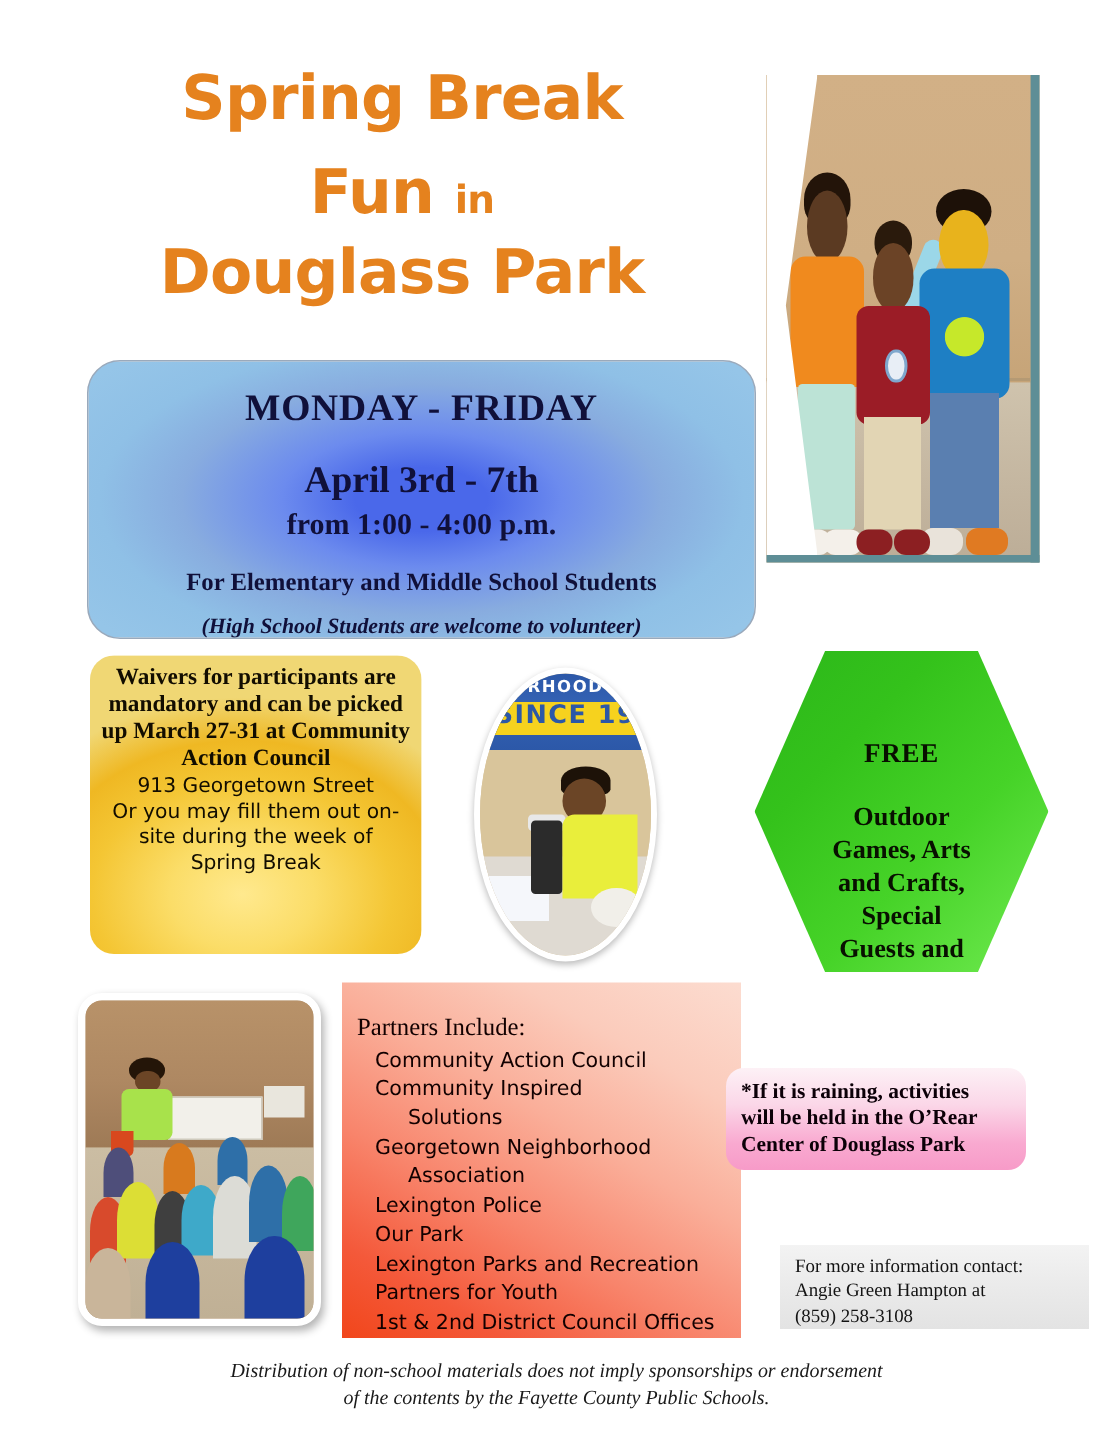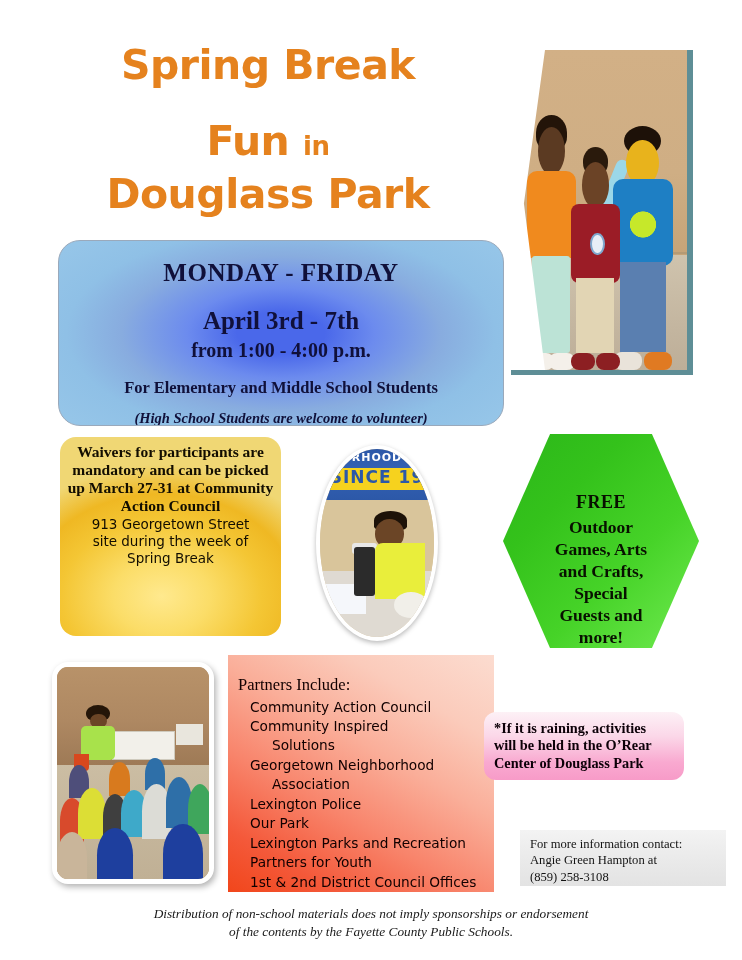--- a/index.html
+++ b/index.html
@@ -18,21 +18,21 @@
     text-align:center;
   }
   .title-line{
     font-family:"DejaVu Sans", sans-serif;
     font-weight:bold;
     color:#E5821E;
     letter-spacing:-0.5px;
     line-height:1.0;
   }
   .t1{font-size:41px;}
-  .t2{font-size:41px;margin-top:35px;}
+  .t2{font-size:41px;margin-top:22px;}
   .t3{font-size:41px;margin-top:12px;}
   .t2 .small{font-size:26px;}
 
   
   .blue-box{
     position:absolute;left:58px;top:240px;width:446px;height:186px;
     border-radius:22px;
     border:1px solid #9aa9bb;
     background:
       radial-gradient(ellipse 62% 72% at 50% 50%, #4A68EA 0%, #4A68EA 16%, #6C8BEE 34%, #88ACDF 58%, #8FC0E6 78%, #95C5E8 100%);
@@ -74,21 +74,21 @@
     position:absolute;left:503px;top:434px;width:196px;height:214px;
     background:linear-gradient(135deg,#2CB71A 0%,#34C21B 30%,#46D328 62%,#63E344 88%,#7DEA5C 100%);
     -webkit-clip-path:polygon(0% 50%, 24% 0%, 76% 0%, 100% 50%, 76% 100%, 24% 100%);
     clip-path:polygon(0% 50%, 24% 0%, 76% 0%, 100% 50%, 76% 100%, 24% 100%);
     text-align:center;
     color:#081000;
     box-sizing:border-box;
     padding-top:58px;
   }
   .gh-1{font-size:18px;font-weight:bold;letter-spacing:0.5px;}
-  .gh-2{font-size:17.5px;font-weight:bold;line-height:1.26;margin-top:3px;}
+  .gh-2{font-size:17.5px;font-weight:bold;line-height:1.26;margin-top:20px;}
 
   
   .partners-box{
     position:absolute;left:228px;top:655px;width:266px;height:237px;
     background:linear-gradient(30deg,#F1461B 0%,#F4593A 16%,#F8846B 36%,#FAAE99 58%,#FBCBBB 78%,#FCDCD0 100%);
     box-sizing:border-box;
     padding:22px 0 0 10px;
     color:#120000;
     overflow:hidden;
   }
@@ -303,20 +303,21 @@
     <div class="bb-1">MONDAY - FRIDAY</div>
     <div class="bb-2">April 3rd - 7th</div>
     <div class="bb-3">from 1:00 - 4:00 p.m.</div>
     <div class="bb-4">For Elementary and Middle School Students</div>
     <div class="bb-5">(High School Students are welcome to volunteer)</div>
   </div>
 
   <div class="yellow-box">
     <div class="yb-strong">Waivers for participants are mandatory and can be picked up March 27-31 at Community Action Council</div>
     <div class="yb-plain">913 Georgetown Street</div>
+    <div class="yb-plain">Or you may fill them out on-</div>
     <div class="yb-plain">site during the week of</div>
     <div class="yb-plain">Spring Break</div>
   </div>
 
   <div class="photo-oval">
     <div class="po-banner"></div>
     <div class="po-bandy"></div>
     <div class="po-banner-top">RHOOD</div>
     <div class="po-banner-text">SINCE 19</div>
     <div class="po-wall"></div>

